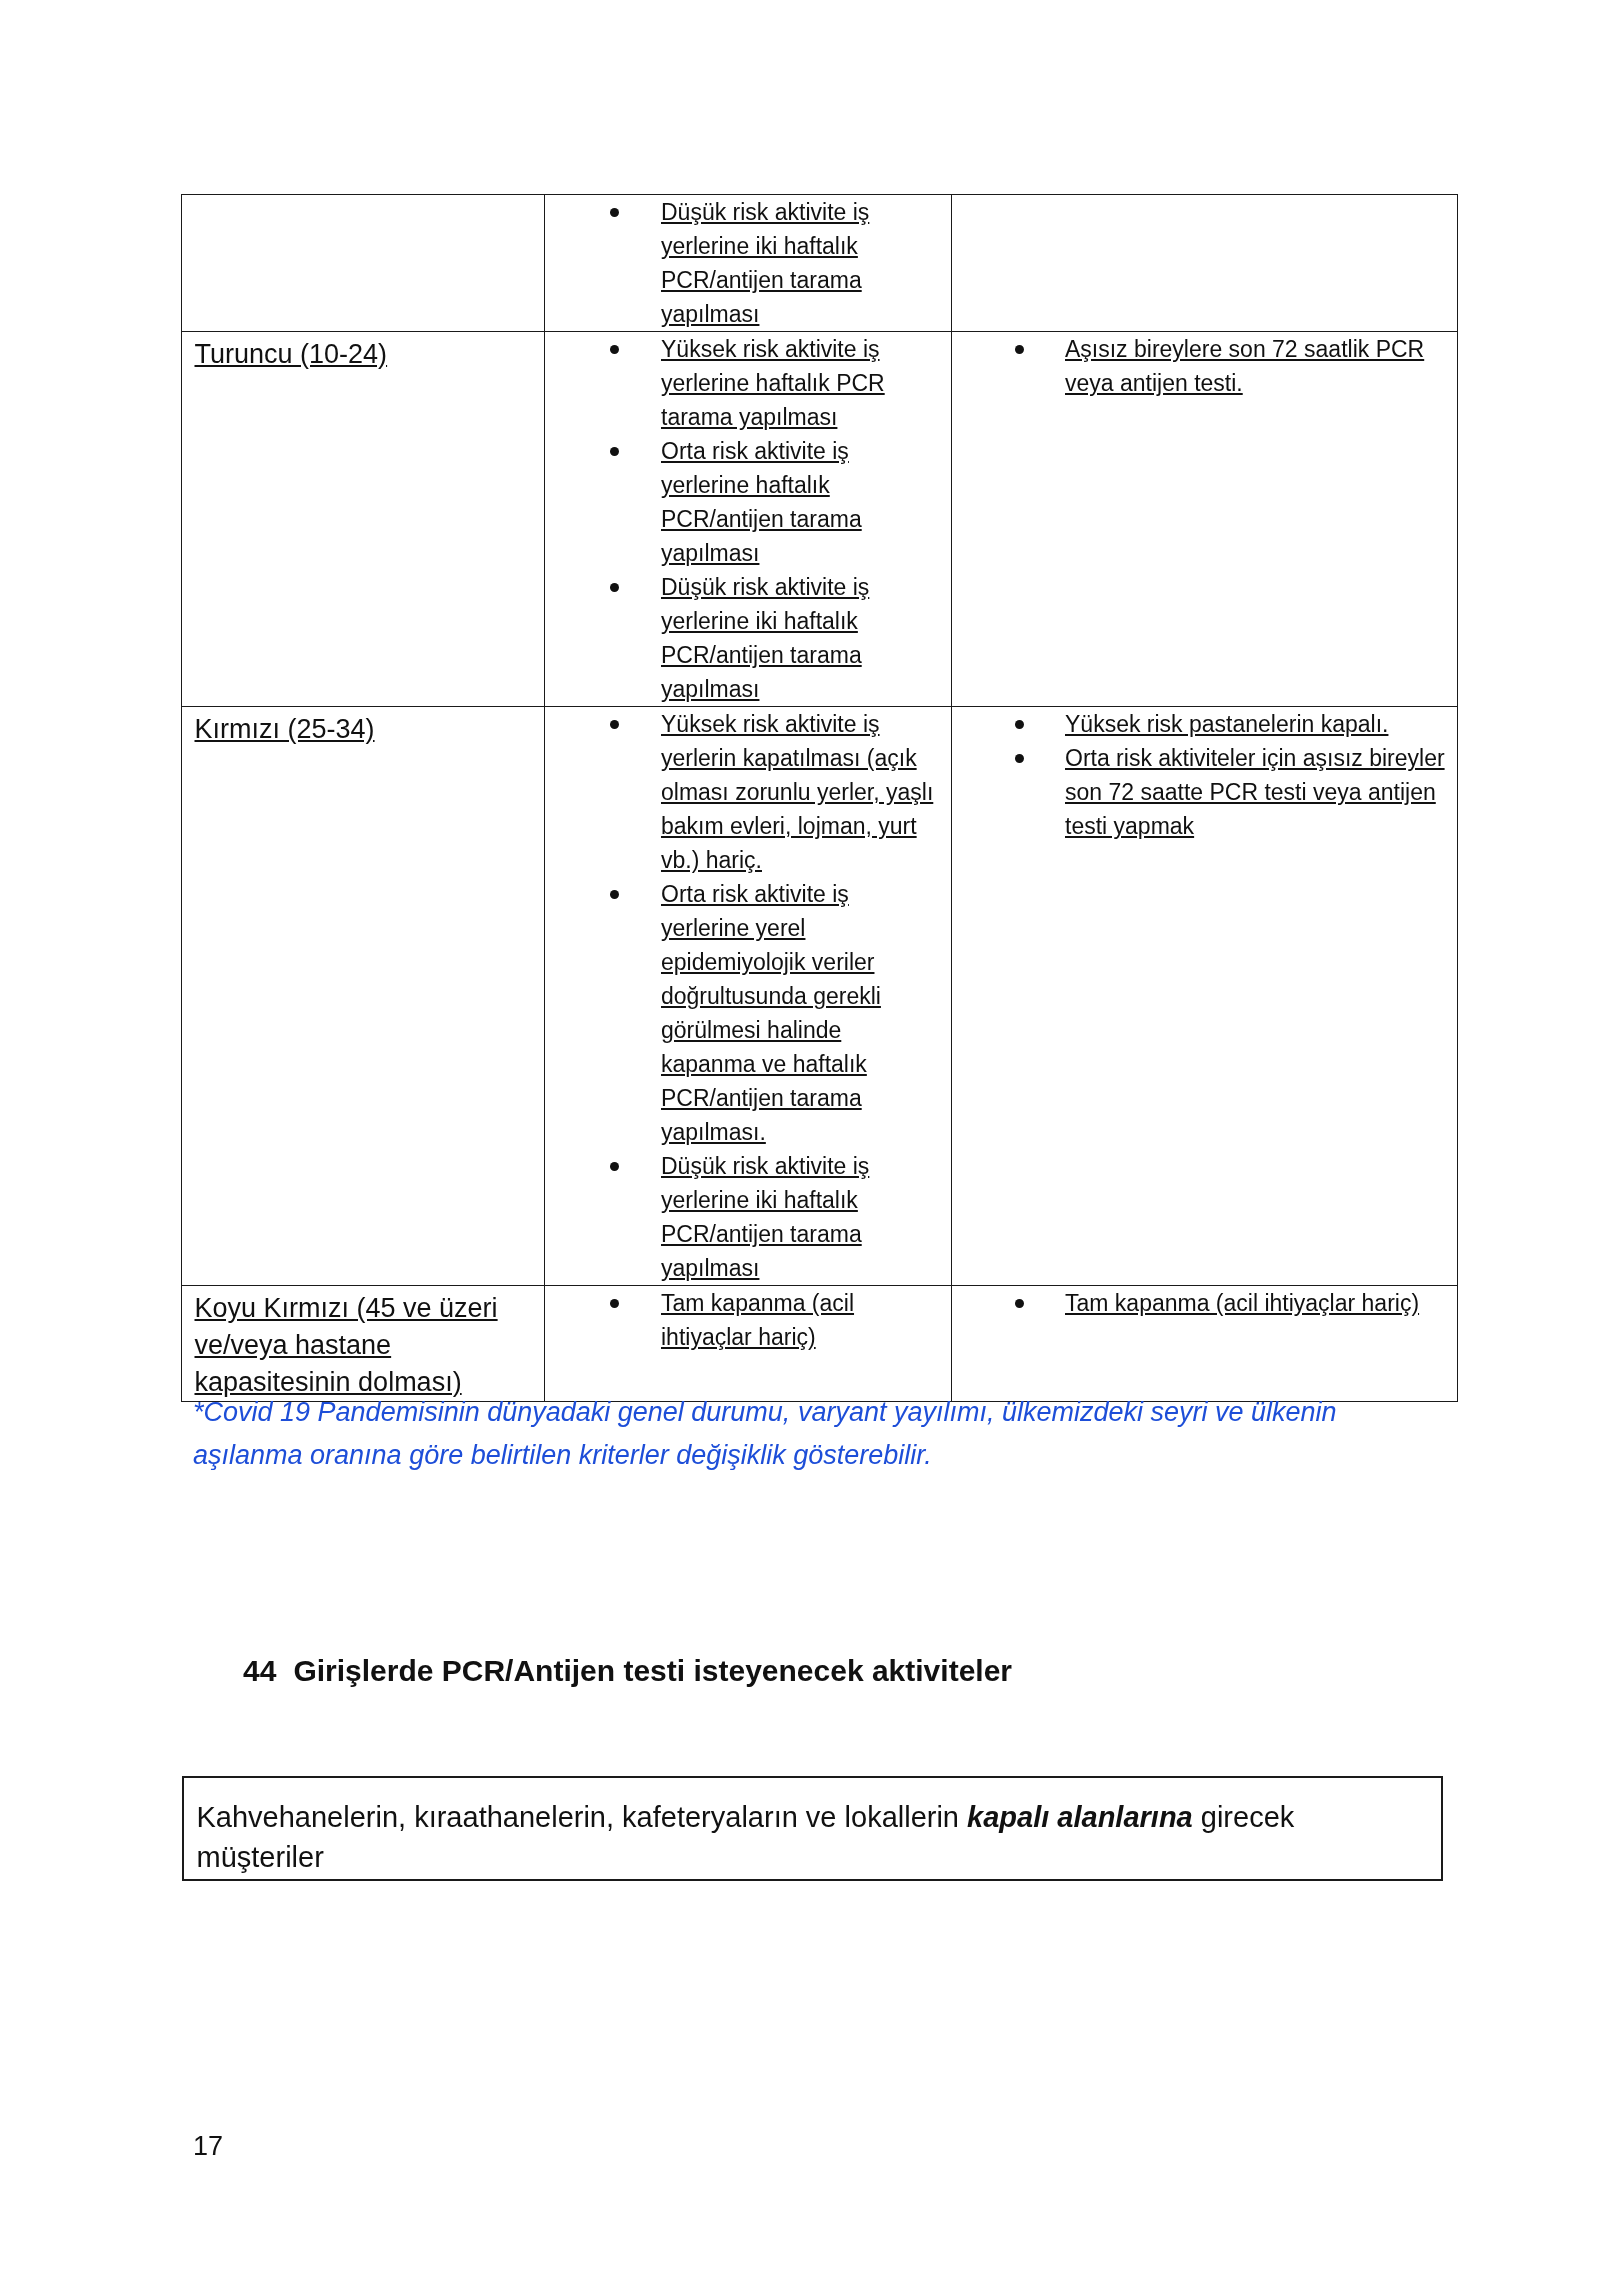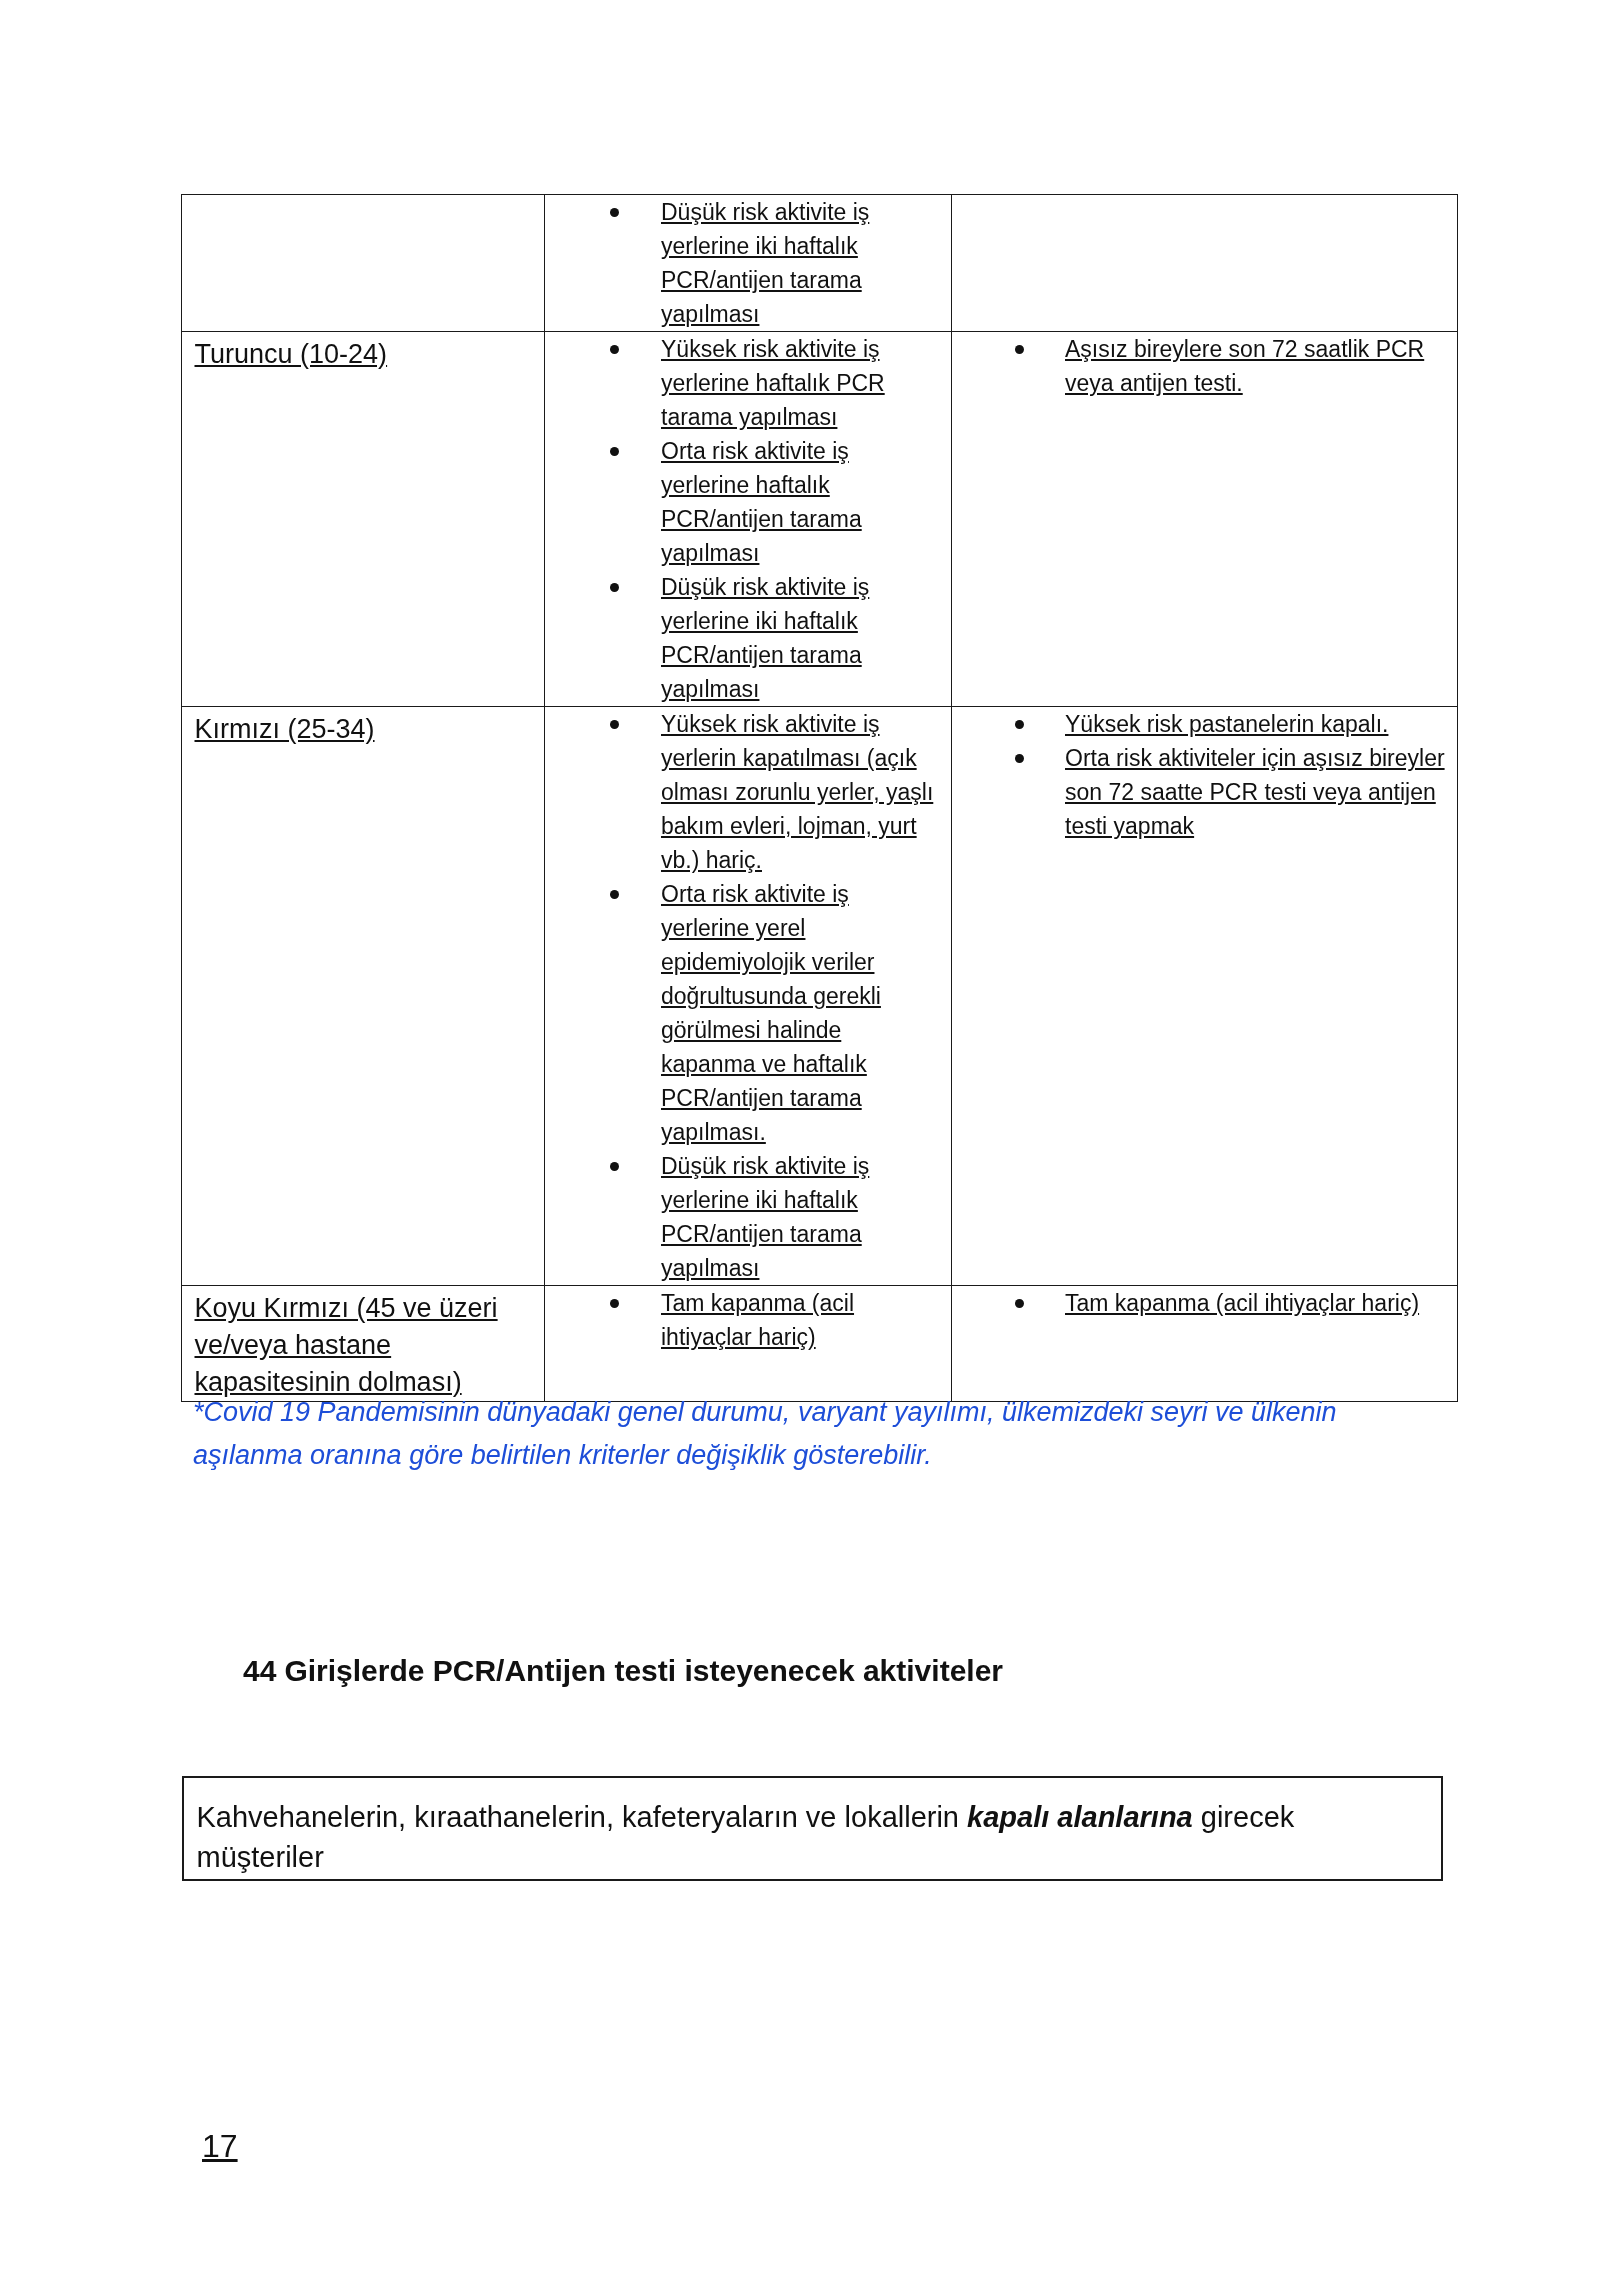--- a/index.html
+++ b/index.html
@@ -92,21 +92,21 @@
     
     .section-heading {
       position: absolute;
       left: 243px;
       top: 1651px;
       font-size: 30px;
       font-weight: bold;
       line-height: 39px;
       color: #111111;
     }
-    .section-heading .num { margin-right: 8px; }
+    .section-heading .num { margin-right: 17px; }
 
     
     table.activities {
       position: absolute;
       left: 182px;
       top: 1776px;
       width: 1261px;
       border-collapse: collapse;
       table-layout: fixed;
     }
@@ -132,25 +132,24 @@
       height: 99px;
       font-size: 29px;
       line-height: 40px;
       padding-bottom: 1.8px;
     }
     .em-bold-italic { font-weight: bold; font-style: italic; }
 
     
     .page-number {
       position: absolute;
-      left: 202px;
+      left: 193px;
       top: 2130px;
-      font-size: 32px;
+      font-size: 27px;
       line-height: 32px;
-      text-decoration: underline;
     }
   </style>
 </head>
 <body>
 
 <div class="page">
 
   <table class="risk">
     <colgroup>
       <col class="c1">

